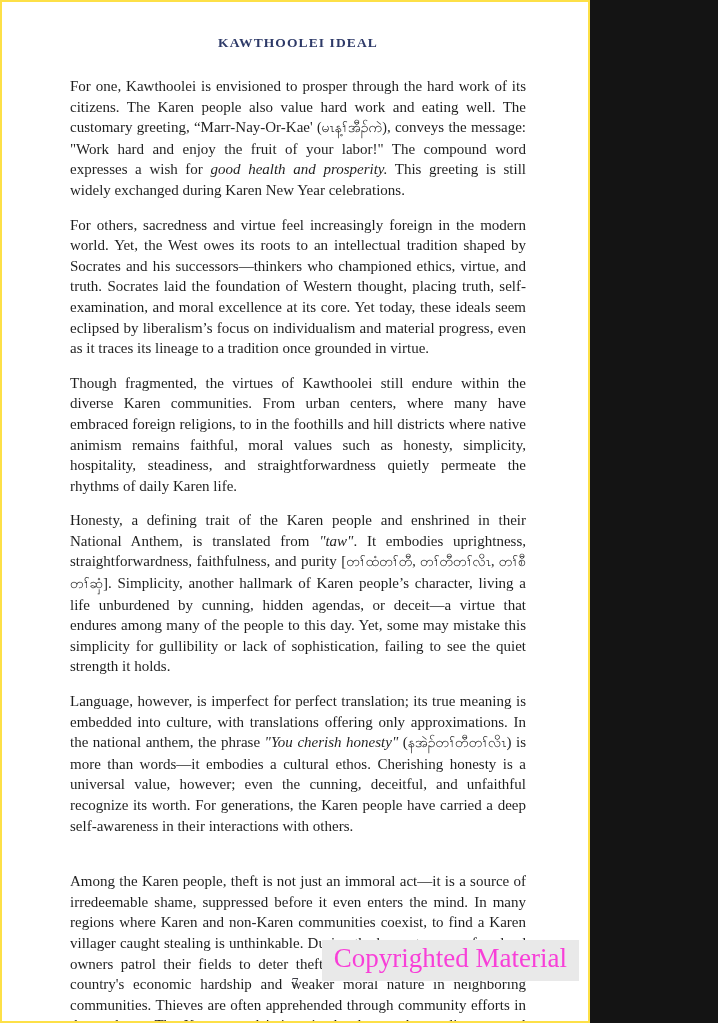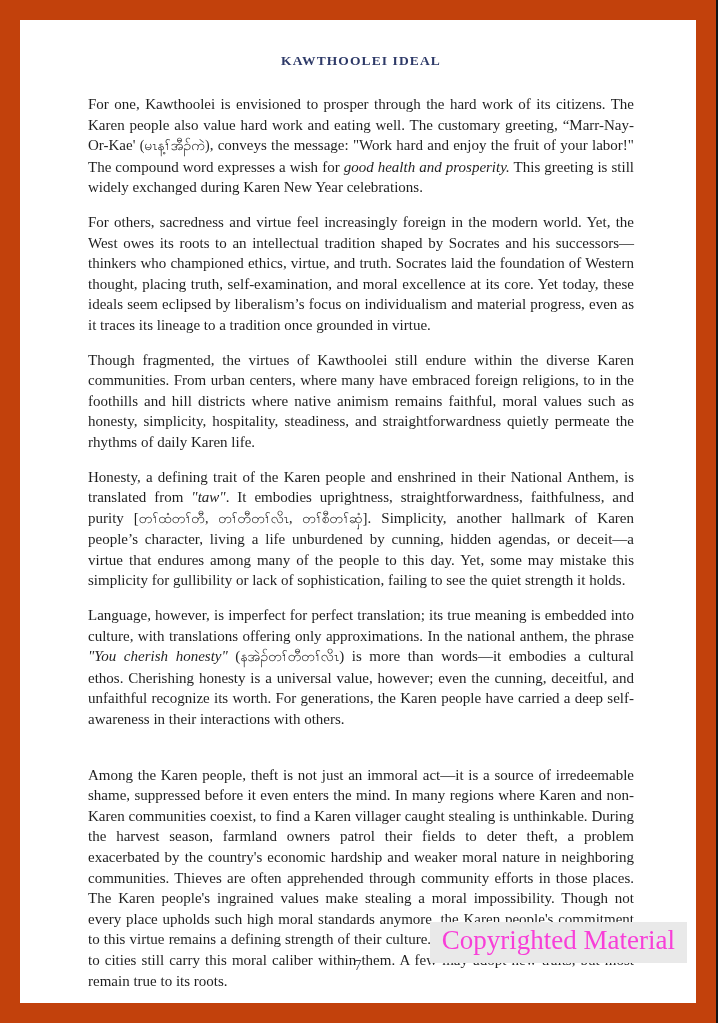--- a/index.html
+++ b/index.html
@@ -3,25 +3,25 @@
 <meta charset="utf-8">
 <style>
   html, body {
     margin: 0;
     padding: 0;
     background: #141414;
     font-family: "Liberation Serif", "DejaVu Serif", serif;
   }
   .frame {
     position: relative;
-    width: 716px;
+    width: 590px;
     height: 1023px;
-    background: #c2410c;
+    background: #fde047;
     box-sizing: border-box;
-    padding: 20px;
+    padding: 2px;
   }
   .page {
     position: relative;
     width: 100%;
     height: 100%;
     background: #ffffff;
     box-sizing: border-box;
     padding: 33px 62px 0 68px;
     overflow: hidden;
   }

